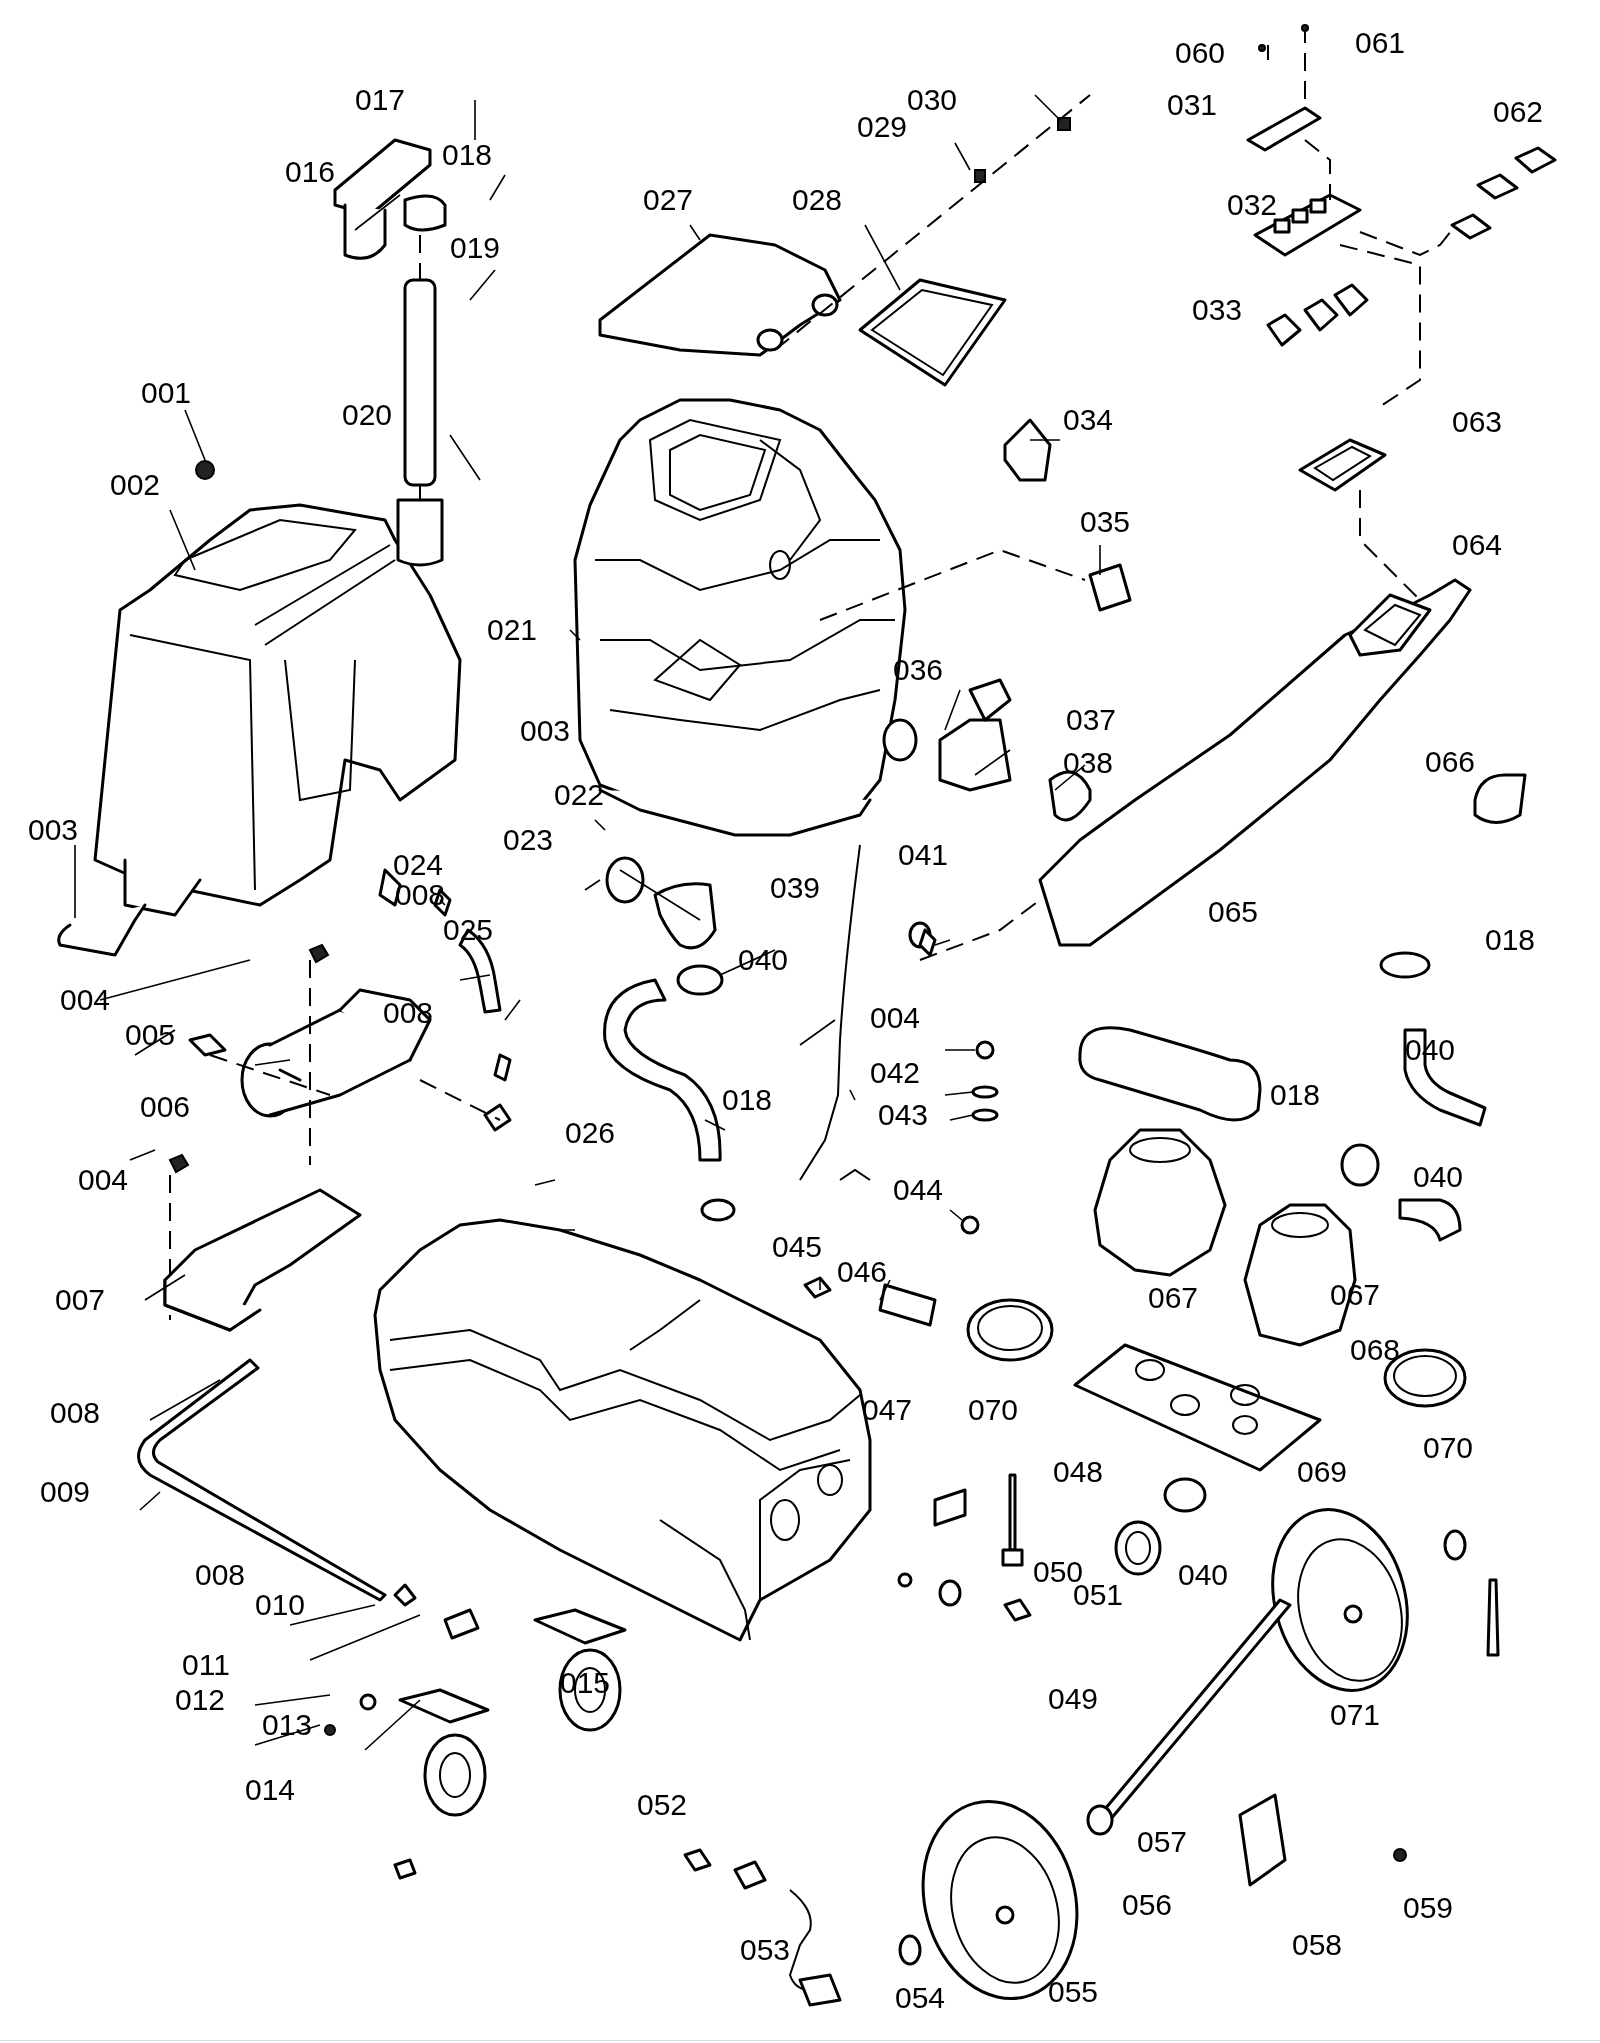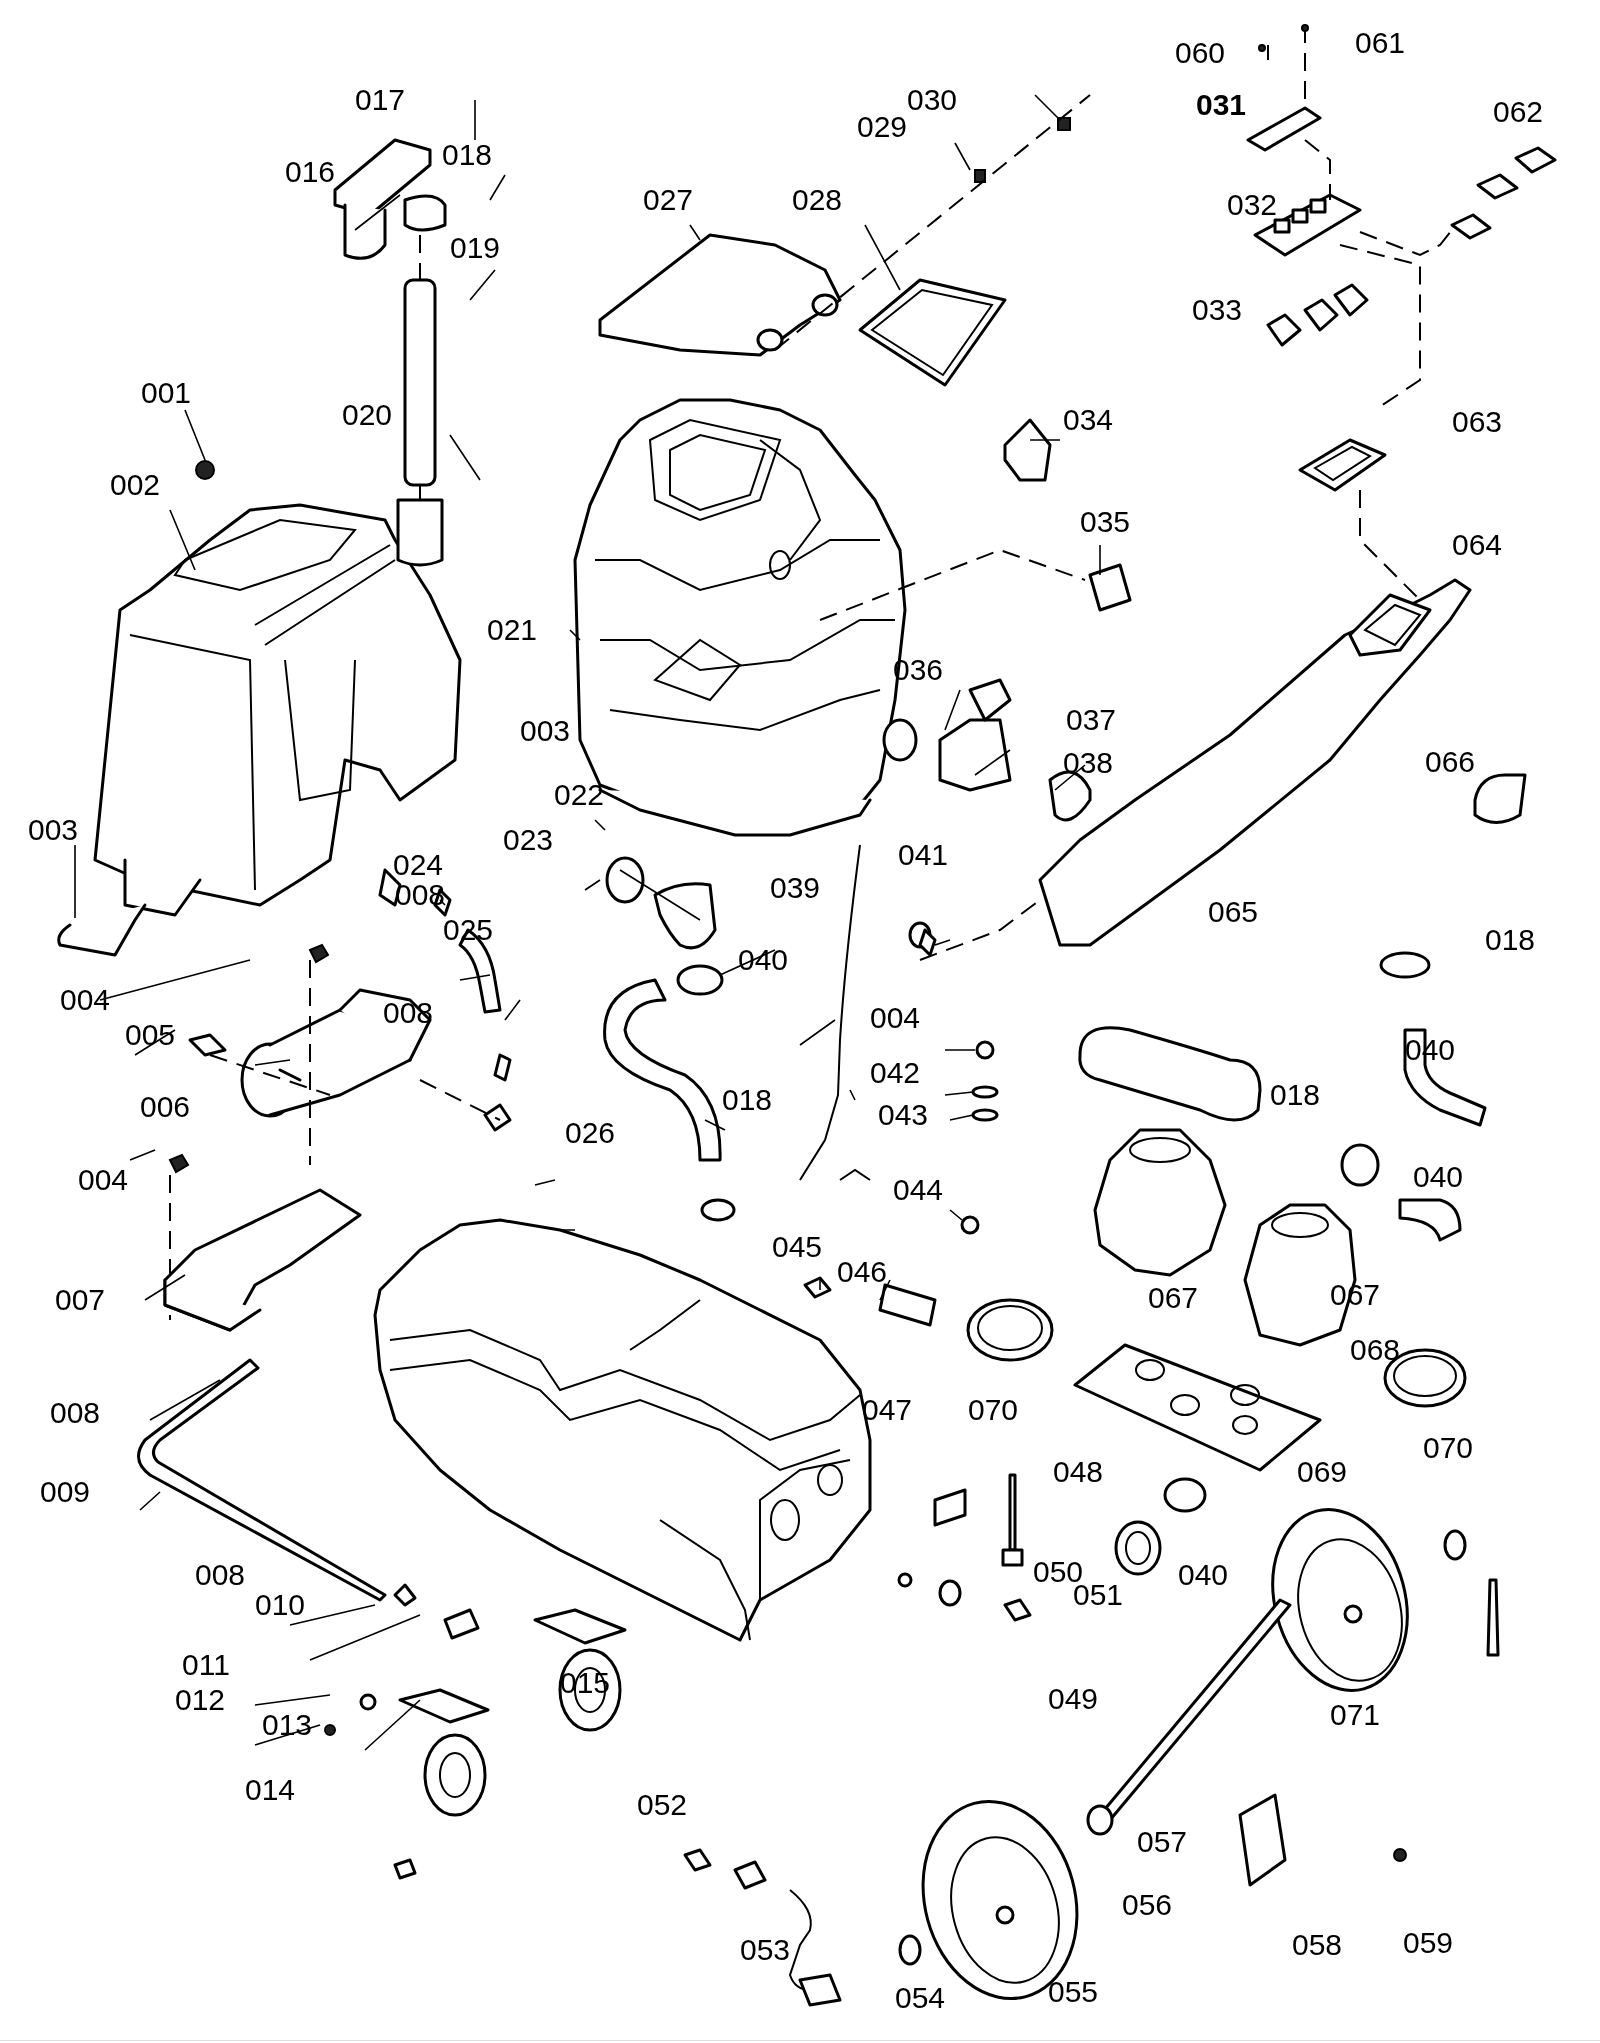--- a/index.html
+++ b/index.html
@@ -273,21 +273,21 @@
 <div class="lbl" style="left:487px;top:615px;">021</div>
 <div class="lbl" style="left:554px;top:780px;text-align:right;">022</div>
 <div class="lbl" style="left:503px;top:825px;">023</div>
 <div class="lbl" style="left:393px;top:850px;">024</div>
 <div class="lbl" style="left:443px;top:915px;">025</div>
 <div class="lbl" style="left:565px;top:1118px;">026</div>
 <div class="lbl" style="left:643px;top:185px;">027</div>
 <div class="lbl" style="left:792px;top:185px;">028</div>
 <div class="lbl" style="left:857px;top:112px;">029</div>
 <div class="lbl" style="left:907px;top:58px;margin-top:27px;">030</div>
-<div class="lbl" style="left:1196px;top:90px;font-weight:bold;">031</div>
+<div class="lbl" style="left:1167px;top:90px;">031</div>
 <div class="lbl" style="left:1227px;top:190px;">032</div>
 <div class="lbl" style="left:1192px;top:295px;">033</div>
 <div class="lbl" style="left:1063px;top:405px;">034</div>
 <div class="lbl" style="left:1080px;top:507px;">035</div>
 <div class="lbl" style="left:893px;top:655px;">036</div>
 <div class="lbl" style="left:1023px;top:705px;margin-left:43px;">037</div>
 <div class="lbl" style="left:1063px;top:748px;">038</div>
 <div class="lbl" style="left:770px;top:873px;">039</div>
 <div class="lbl" style="left:738px;top:945px;">040</div>
 <div class="lbl" style="left:1405px;top:1035px;">040</div>
@@ -304,21 +304,21 @@
 <div class="lbl" style="left:1048px;top:1672px;margin-top:12px;">049</div>
 <div class="lbl" style="left:1033px;top:1557px;">050</div>
 <div class="lbl" style="left:1073px;top:1580px;">051</div>
 <div class="lbl" style="left:637px;top:1790px;">052</div>
 <div class="lbl" style="left:740px;top:1935px;">053</div>
 <div class="lbl" style="left:895px;top:1983px;">054</div>
 <div class="lbl" style="left:1048px;top:1977px;">055</div>
 <div class="lbl" style="left:1122px;top:1890px;">056</div>
 <div class="lbl" style="left:1137px;top:1827px;">057</div>
 <div class="lbl" style="left:1292px;top:1930px;">058</div>
-<div class="lbl" style="left:1403px;top:1893px;margin-top:35px;">059</div>
+<div class="lbl" style="left:1403px;top:1893px;">059</div>
 <div class="lbl" style="left:1175px;top:38px;">060</div>
 <div class="lbl" style="left:1355px;top:28px;">061</div>
 <div class="lbl" style="left:1493px;top:97px;">062</div>
 <div class="lbl" style="left:1432px;top:407px;margin-left:20px;">063</div>
 <div class="lbl" style="left:1452px;top:530px;">064</div>
 <div class="lbl" style="left:1208px;top:897px;">065</div>
 <div class="lbl" style="left:1425px;top:747px;">066</div>
 <div class="lbl" style="left:1148px;top:1283px;">067</div>
 <div class="lbl" style="left:1330px;top:1280px;">067</div>
 <div class="lbl" style="left:1350px;top:1335px;">068</div>

